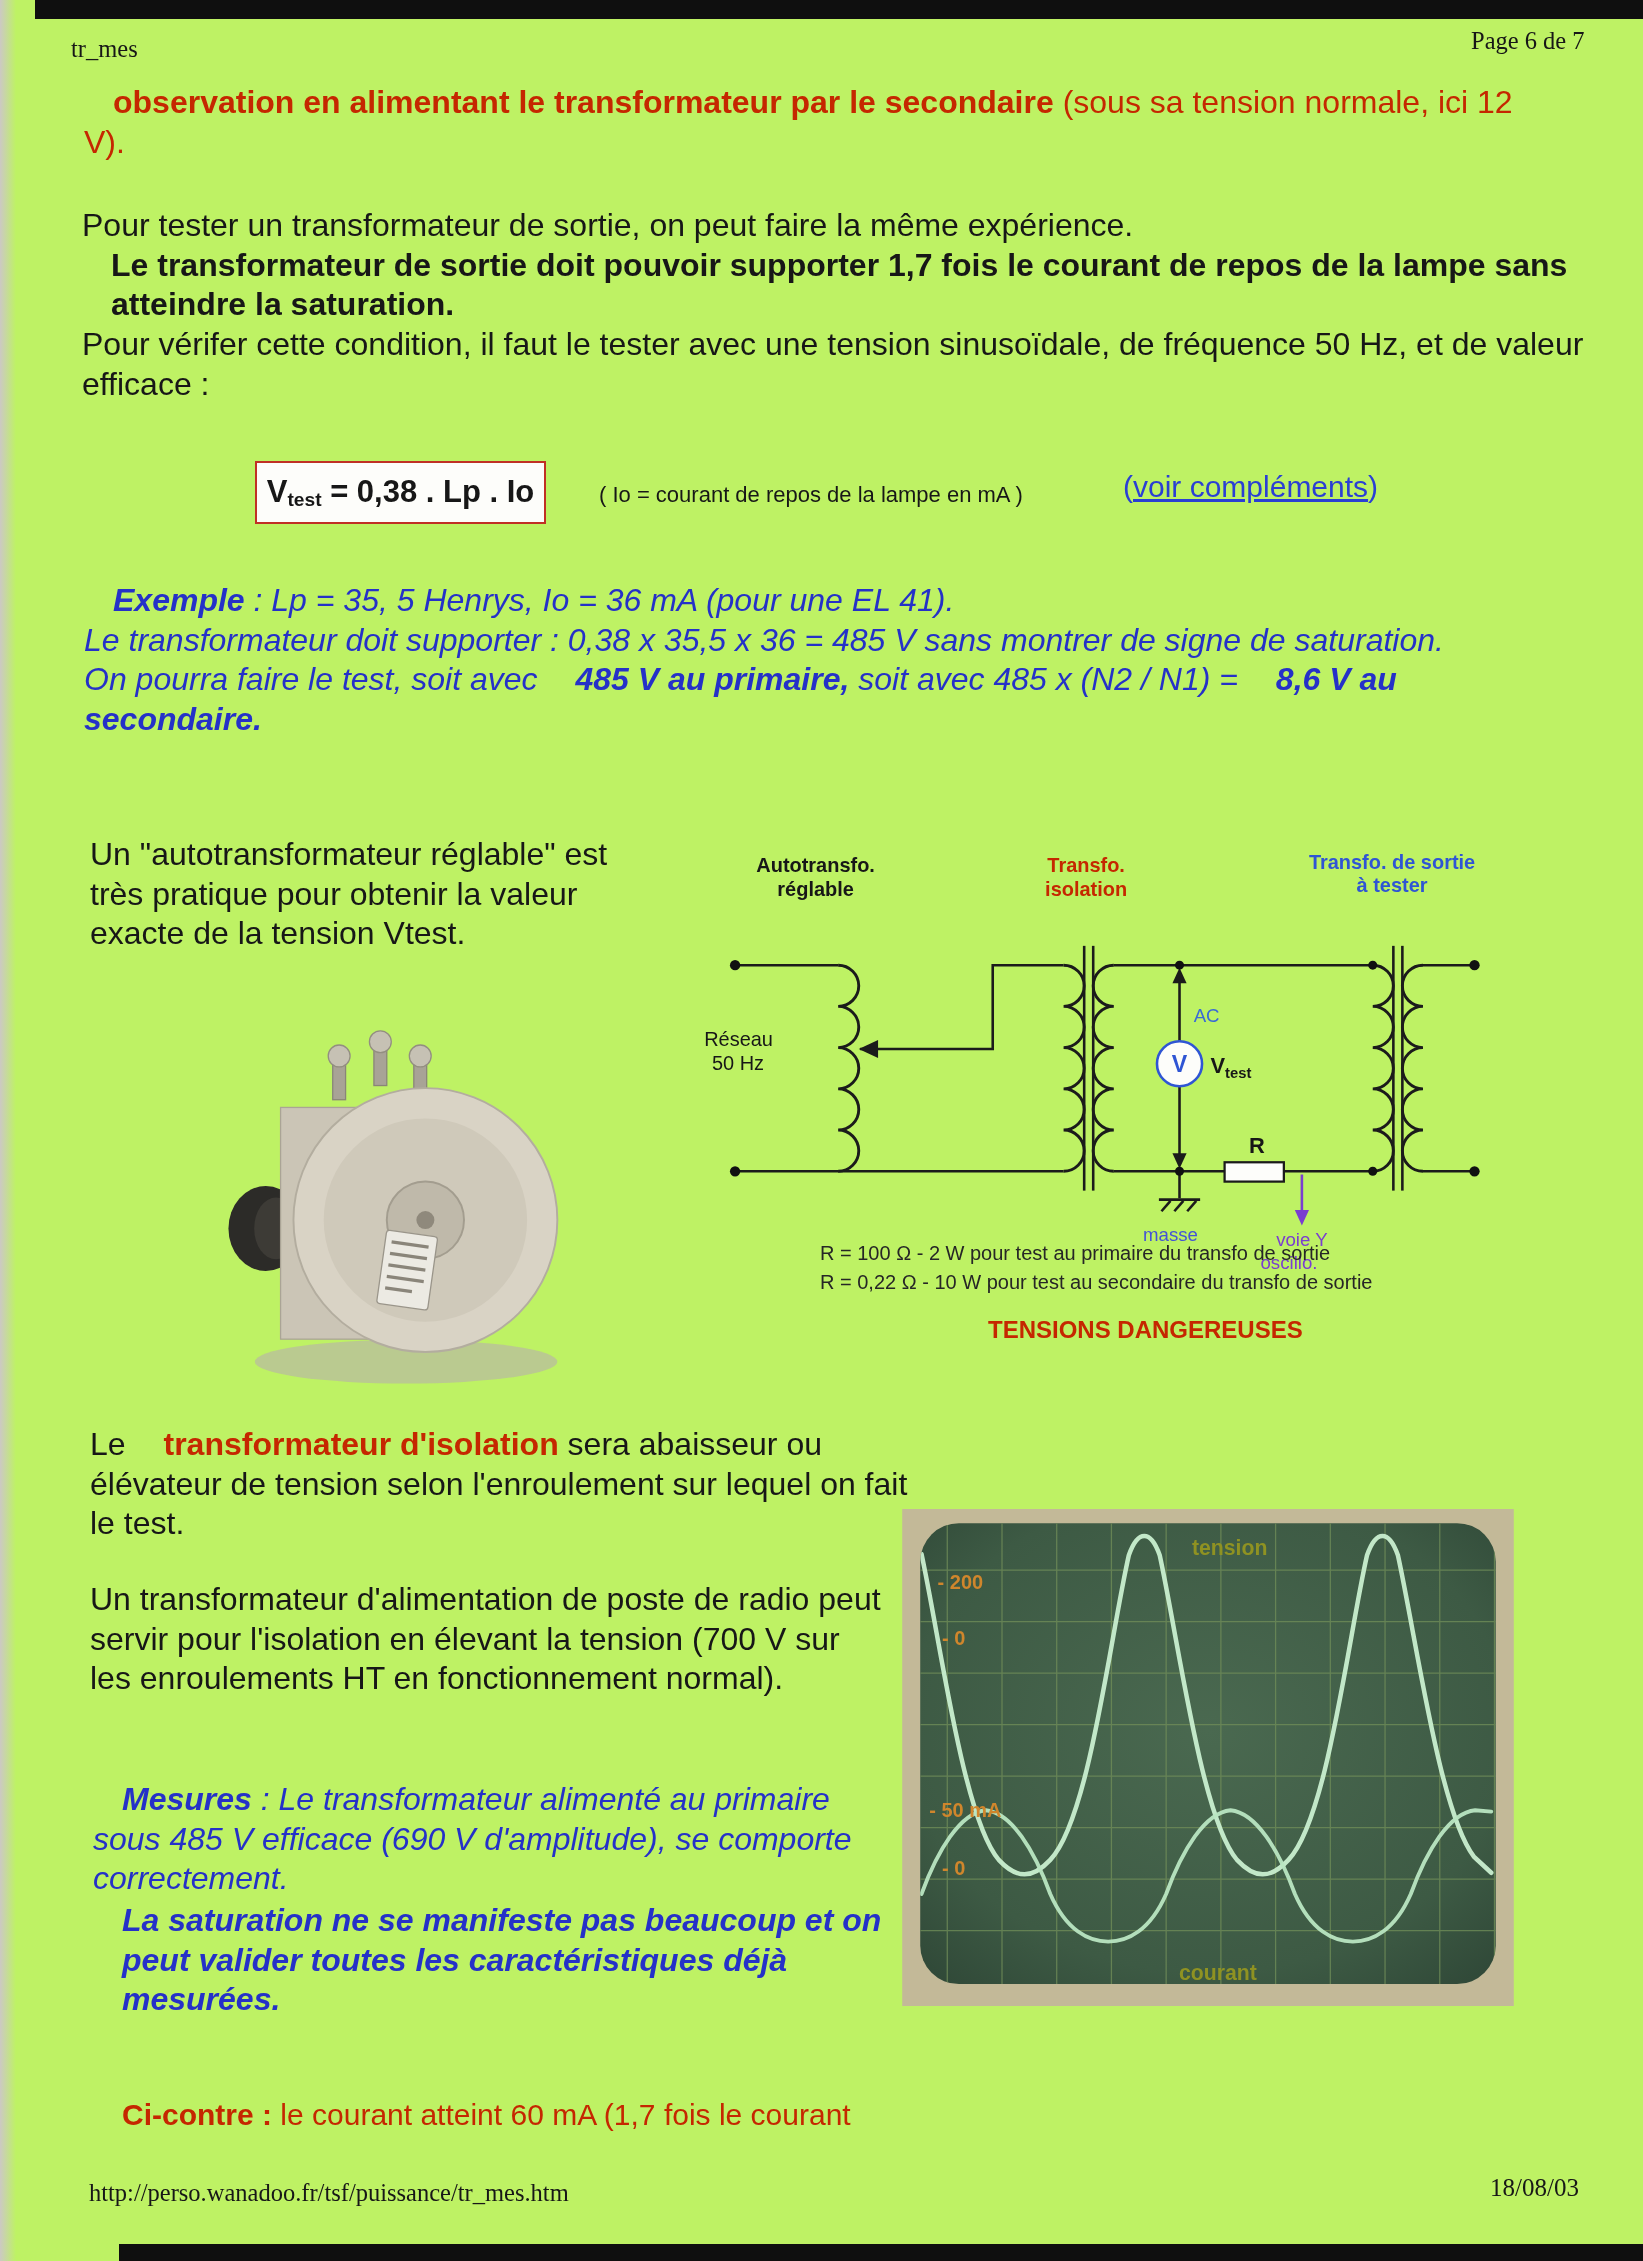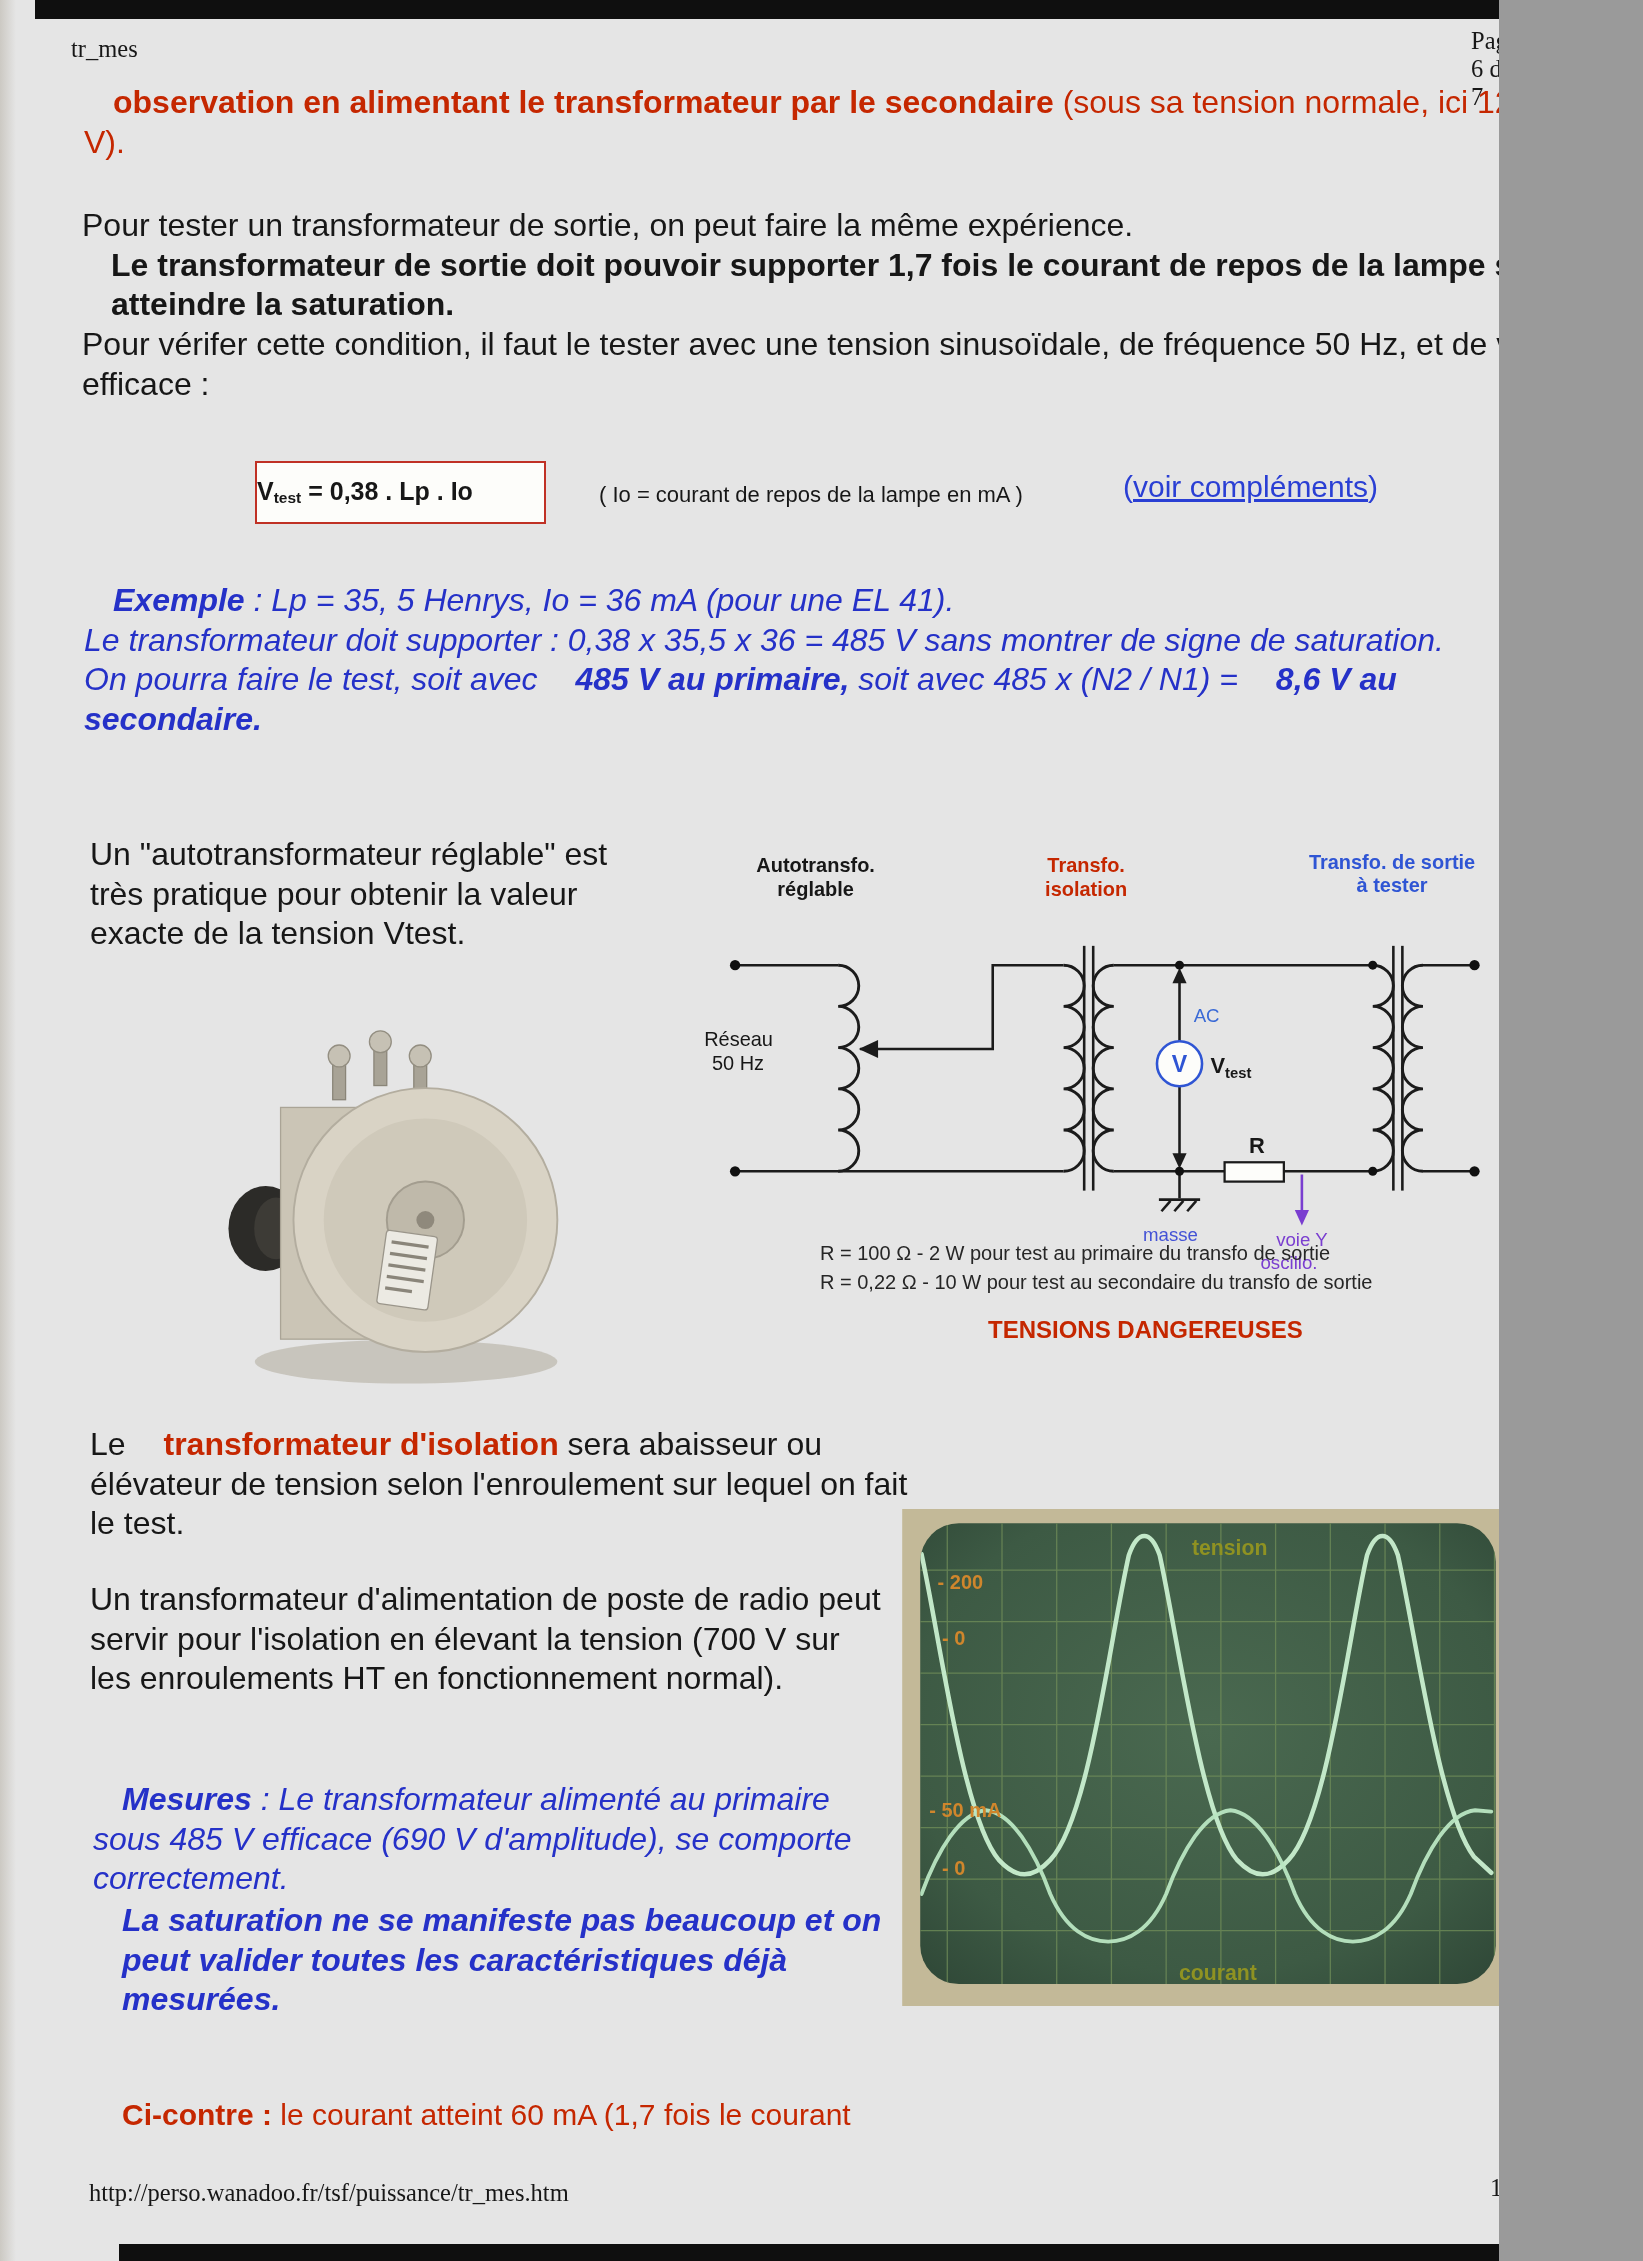--- a/index.html
+++ b/index.html
@@ -1,33 +1,33 @@
 <!DOCTYPE html>
 <html style="font-size:10.3px"><head>
 <meta charset="utf-8">
 <style>
   * { margin:0; padding:0; box-sizing:border-box; }
   html,body { margin:0; padding:0; }
   body { width:1643px; height:2261px; position:relative; background:#9a9a9a; }
-  .page { position:absolute; left:0; top:0; width:1499px; height:2261px;
-          background:#e5e5e5; overflow:hidden; color:#171717;
+  .page { position:absolute; left:0; top:0; width:1643px; height:2261px;
+          background:#bef264; overflow:hidden; color:#171717;
           font-family:"Liberation Sans", sans-serif; }
   .abs { position:absolute; }
   .serif { font-family:"Liberation Serif", serif; }
   p { margin:0; }
   .body-text { font-size:32px; line-height:1.24; }
   .bold { font-weight:bold;margin-left:29px; }
   .red { color:#c52700; }
   .blue { color:#2531c8;font-style:italic; }
   .scan-top { position:absolute; top:0; left:35px; right:0; height:19.3px; background:#0f0f0f; }
   .scan-bottom { position:absolute; bottom:0; left:119px; right:0; height:17px; background:#0f0f0f; }
   .scan-left { position:absolute; top:0; bottom:0; left:0; width:15.5px;
                background:linear-gradient(to right,#ccc9c3,rgba(250,249,245,0)); }
   .formula-box { border:2.6px solid #c03125; background:#fdfdfa; display:flex;
-                 align-items:center; justify-content:flex-start; font-weight:bold; font-size:25px; }
+                 align-items:center; justify-content:center; font-weight:bold; font-size:31px; }
   .sub { font-size:0.62em; vertical-align:-0.22em; }
   .link-underline { text-decoration:underline; cursor:pointer; }
   .r-note { font-size:20px; line-height:1.45; color:#262626; }
   svg text { font-family:"Liberation Sans", sans-serif; }
 </style>
 </head>
 <body>
 
 <div class="page">
 

